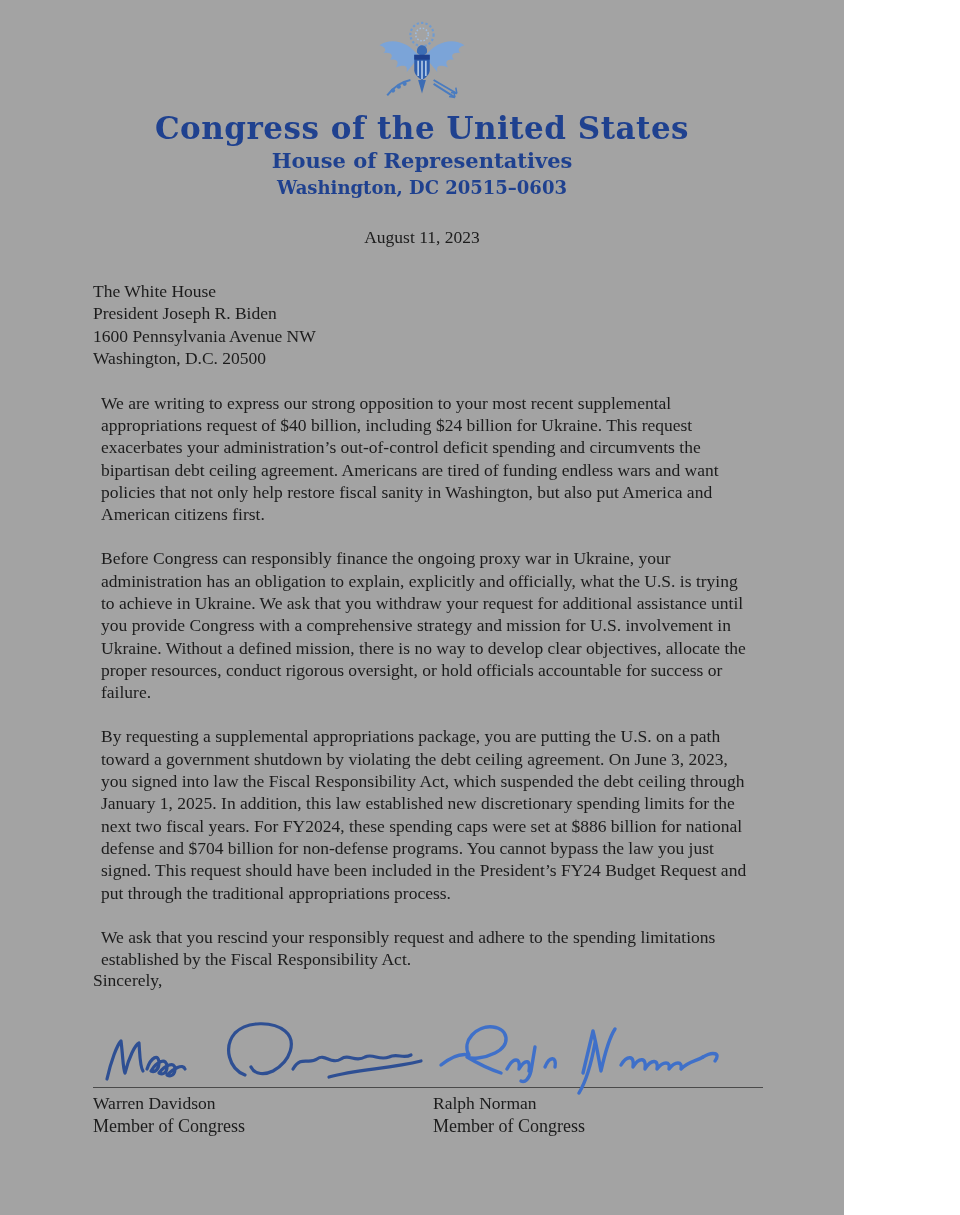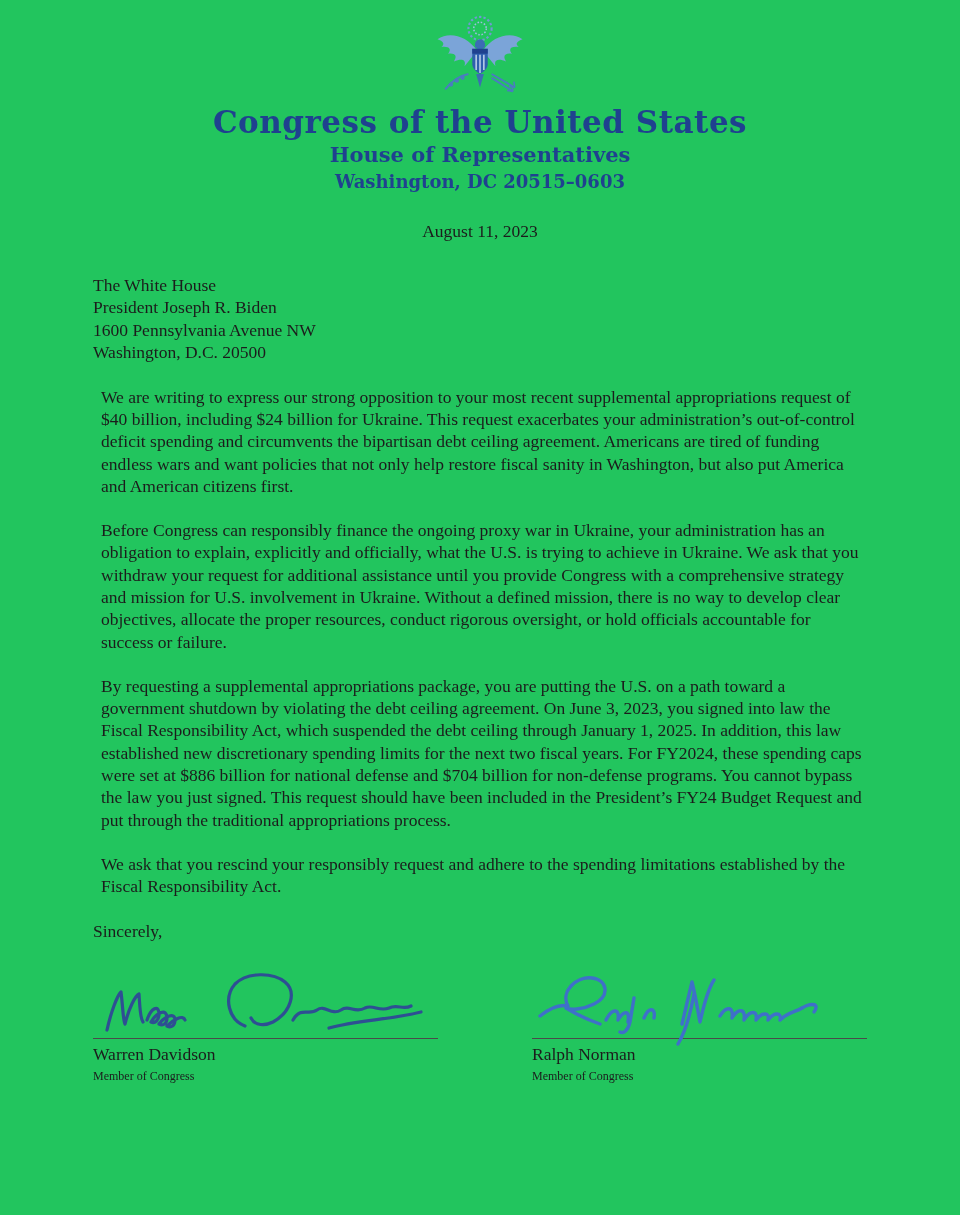--- a/index.html
+++ b/index.html
@@ -1,25 +1,25 @@
 <!DOCTYPE html>
 <html><head>
 <meta charset="utf-8">
 <style>
   html, body { margin: 0; padding: 0; background: #ffffff; }
   .page {
     position: relative;
-    width: 960px;
+    width: 844px;
     height: 1215px;
-    background: #22c55e;
+    background: #a3a3a3;
     font-family: "Liberation Serif", serif;
     color: #1c1c1c;
     overflow: hidden;
     box-sizing: border-box;
-    padding: 14px 93px 0 93px;
+    padding: 20px 93px 0 93px;
   }
   
   .letterhead { text-align: center; }
   .seal-wrap { line-height: 0; }
   .lh-title {
     font-family: "DejaVu Serif", serif;
     font-weight: bold;
     font-size: 31px;
     line-height: 34px;
     color: #1f418f;
@@ -59,21 +59,20 @@
     line-height: 22.4px;
   }
   .body-text p {
     font-size: 17.5px;
     line-height: 22.3px;
     margin: 22px 0 0 8px;
     text-align: left;
   }
   .closing {
     font-size: 17.5px;
-    margin-top: 23px;
   }
   
   .sig-row {
     display: flex;
     justify-content: space-between;
     margin-top: 26px;
   }
   .sig-block { width: 345px; }
   .sig-block.right { width: 335px; }
   .sig-image { display: block; margin-bottom: -8px; }
@@ -81,21 +80,21 @@
     border-top: 1.6px solid #4a4a4a;
     width: 100%;
     height: 0;
   }
   .sig-name {
     font-size: 17.5px;
     line-height: 22.5px;
     margin-top: 4px;
   }
   .sig-title {
-    font-size: 12px;
+    font-size: 18px;
     line-height: 22.5px;
   }
 </style>
 </head>
 <body>
 
 <div class="page">
 
   <div class="letterhead">
     <div class="seal-wrap">

